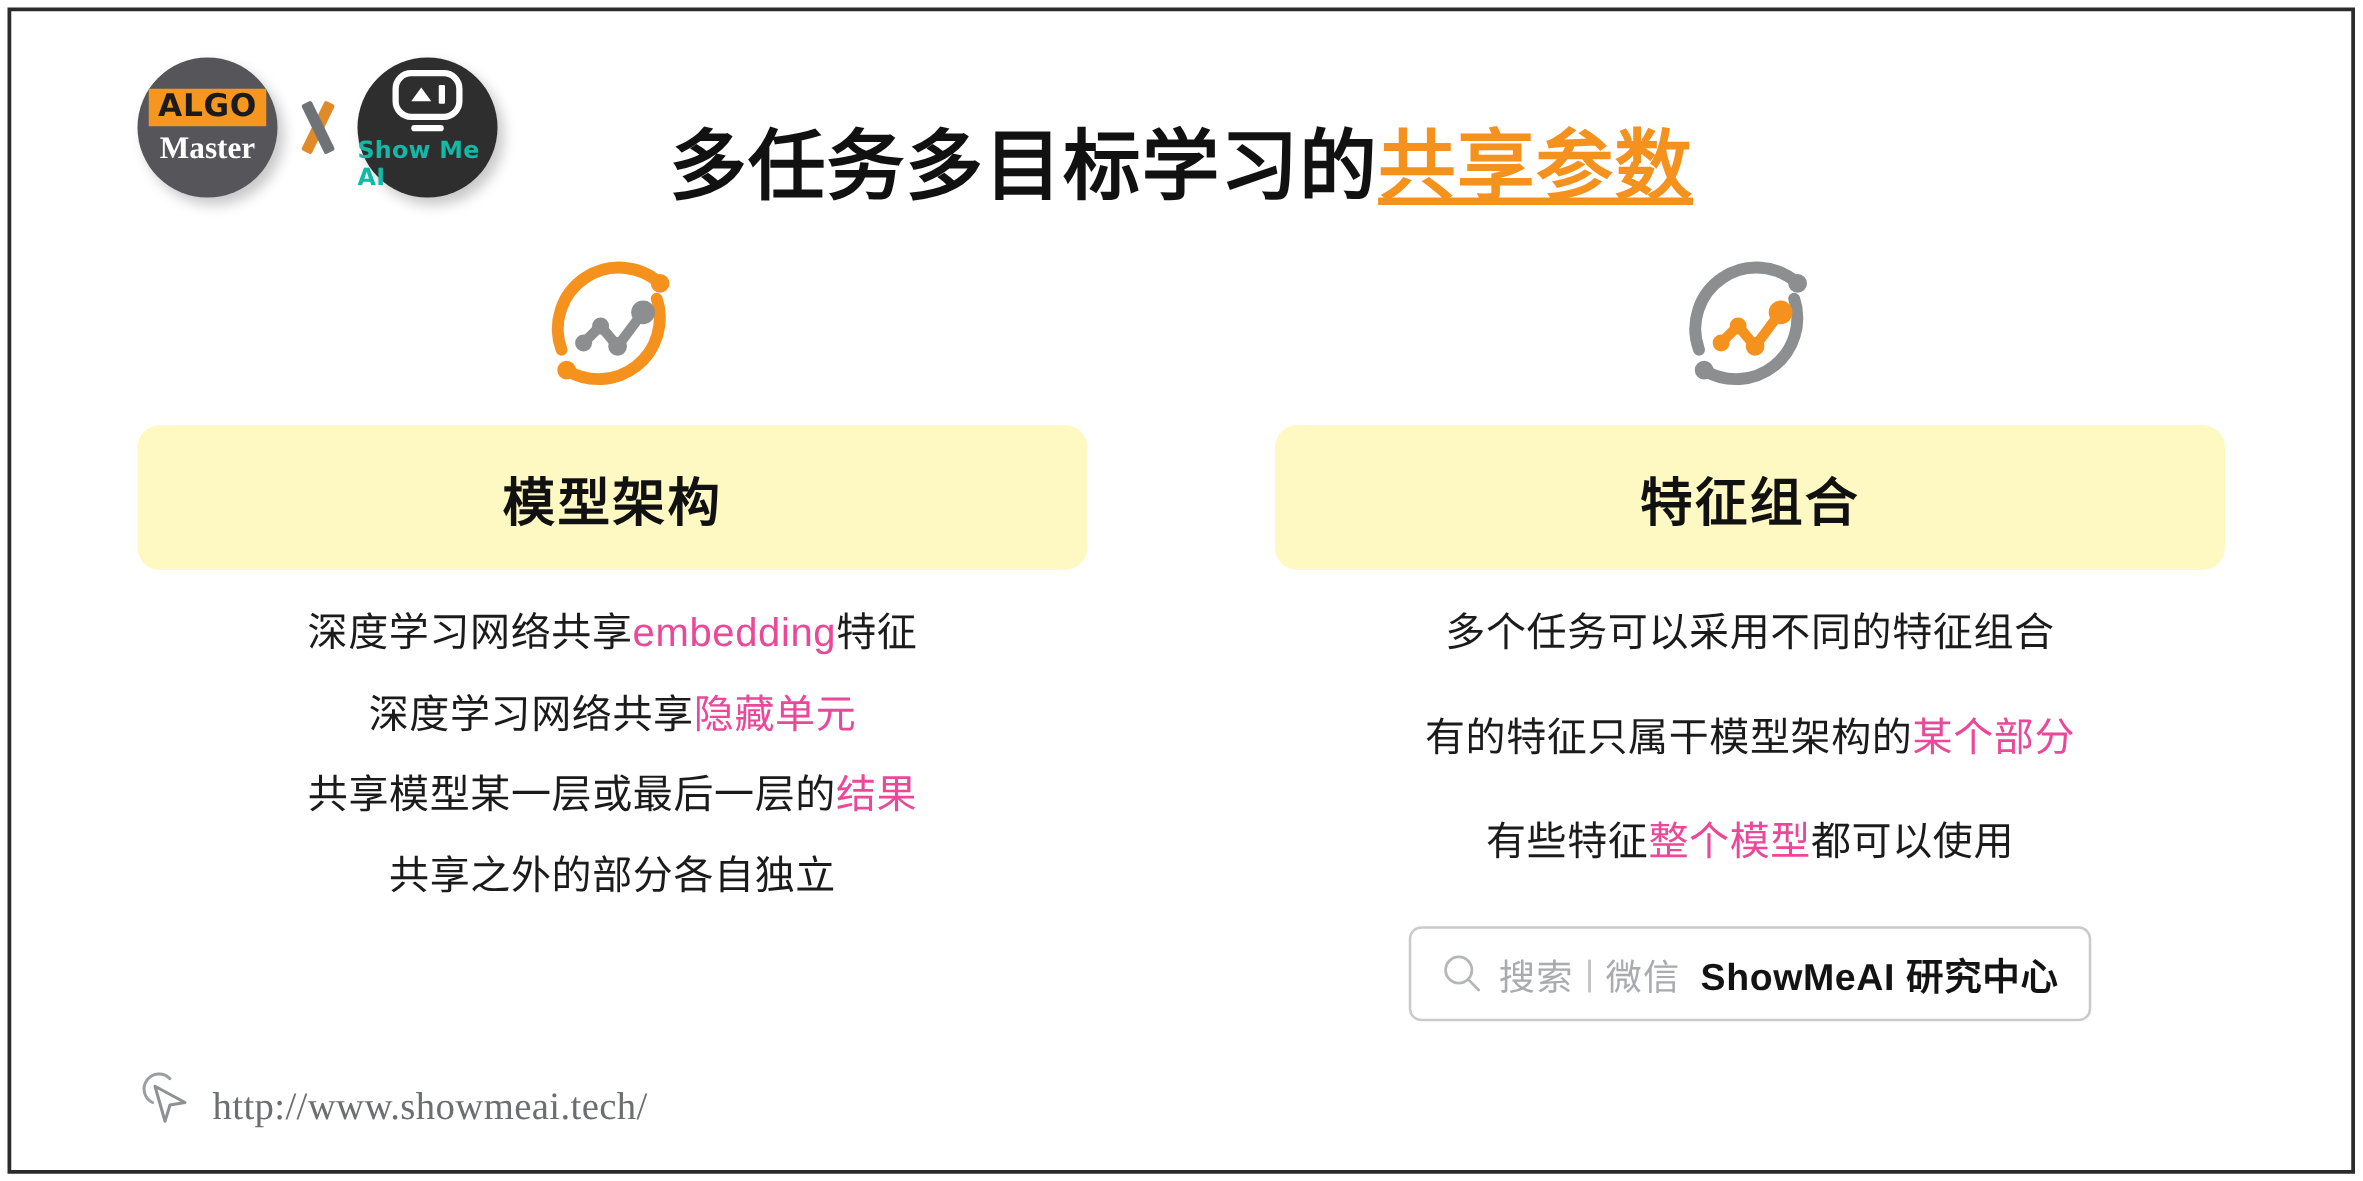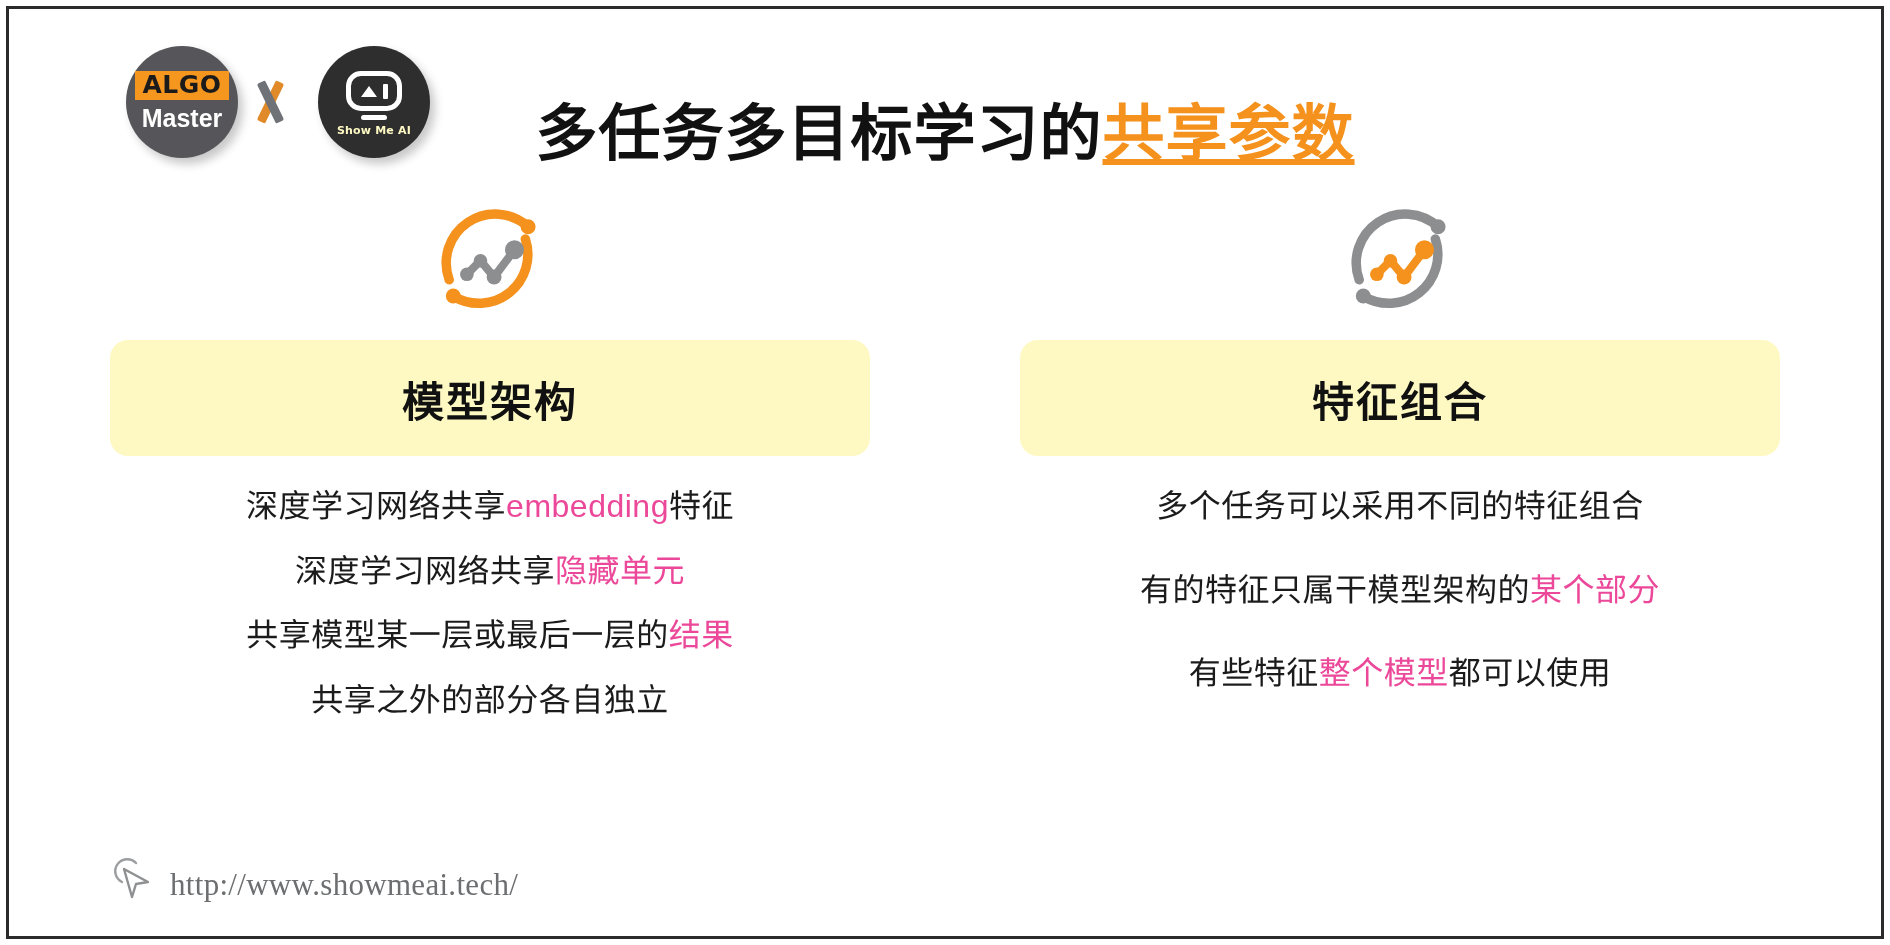--- a/index.html
+++ b/index.html
@@ -41,41 +41,40 @@
   }
   .logo-circle {
     width: 112px;
     height: 112px;
     border-radius: 50%;
     display: flex;
     flex-direction: column;
     align-items: center;
     justify-content: center;
     box-shadow: 5px 6px 10px rgba(0,0,0,0.22);
-    margin-left: 16px;
   }
   .logo-algo {
     background: #56565a;
   }
   .logo-algo .algo-tag {
     background: #f5971f;
     color: #1b1b1b;
     font-weight: bold;
     font-size: 25px;
     letter-spacing: 0.5px;
     padding: 1px 7px 2px 7px;
     line-height: 1.05;
     font-family: "DejaVu Sans", sans-serif;
   }
   .logo-algo .algo-master {
     color: #ffffff;
     font-weight: bold;
     font-size: 25px;
     margin-top: 4px;
-    font-family: Liberation Sans, sans-serif;
+    font-family: Liberation Serif, serif;
   }
   .logo-x {
     width: 44px;
     height: 52px;
     position: relative;
   }
   .logo-x span {
     position: absolute;
     left: 50%;
     top: 4px;
@@ -110,22 +109,22 @@
     border-bottom: 11px solid #ffffff;
   }
   .smai-bar {
     width: 5px; height: 15px; background: #ffffff; border-radius: 1px;
   }
   .smai-stand {
     width: 26px; height: 5px; background: #ffffff; border-radius: 3px;
     margin-top: 4px;
   }
   .smai-text {
-    color: #fef9c3;
-    font-size: 11px;
+    color: #14b8a6;
+    font-size: 19px;
     font-weight: bold;
     margin-top: 4px;
     letter-spacing: 0.2px;
     font-family: "DejaVu Sans", sans-serif;
   }
 
   
   .title {
     position: absolute;
     left: 0;
@@ -316,20 +315,30 @@
         <span>多个任务可以采用不同的特征组合</span>
       </div>
       <div class="bullet">
         <span>有的特征只属干模型架构的</span><span class="accent">某个部分</span>
       </div>
       <div class="bullet">
         <span>有些特征</span><span class="accent">整个模型</span><span>都可以使用</span>
       </div>
     </div>
 
+    <div class="search-badge">
+      <svg class="mag" width="34" height="34" viewBox="0 0 34 34">
+        <circle cx="14" cy="14" r="10.5" fill="none" stroke="#b4b6b8" stroke-width="2.2"></circle>
+        <line x1="21.5" y1="21.5" x2="30" y2="30" stroke="#b4b6b8" stroke-width="2.2" stroke-linecap="round"></line>
+      </svg>
+      <span class="ph">搜索</span>
+      <span class="divider">|</span>
+      <span class="ph">微信</span>
+      <span class="brand">ShowMeAI 研究中心</span>
+    </div>
   </div>
 
   <div class="footer">
     <svg width="42" height="46" viewBox="0 0 42 46">
       <path d="M 24 6 A 12 12 0 1 0 10 25" fill="none" stroke="#9b9d9f" stroke-width="2.4" stroke-linecap="round"></path>
       <path d="M 12 12 L 36 25 L 24 27 L 20 40 Z" fill="#ffffff" stroke="#8e9092" stroke-width="2.4" stroke-linejoin="round"></path>
     </svg>
     <span class="url">http://www.showmeai.tech/</span>
   </div>
 </div>

